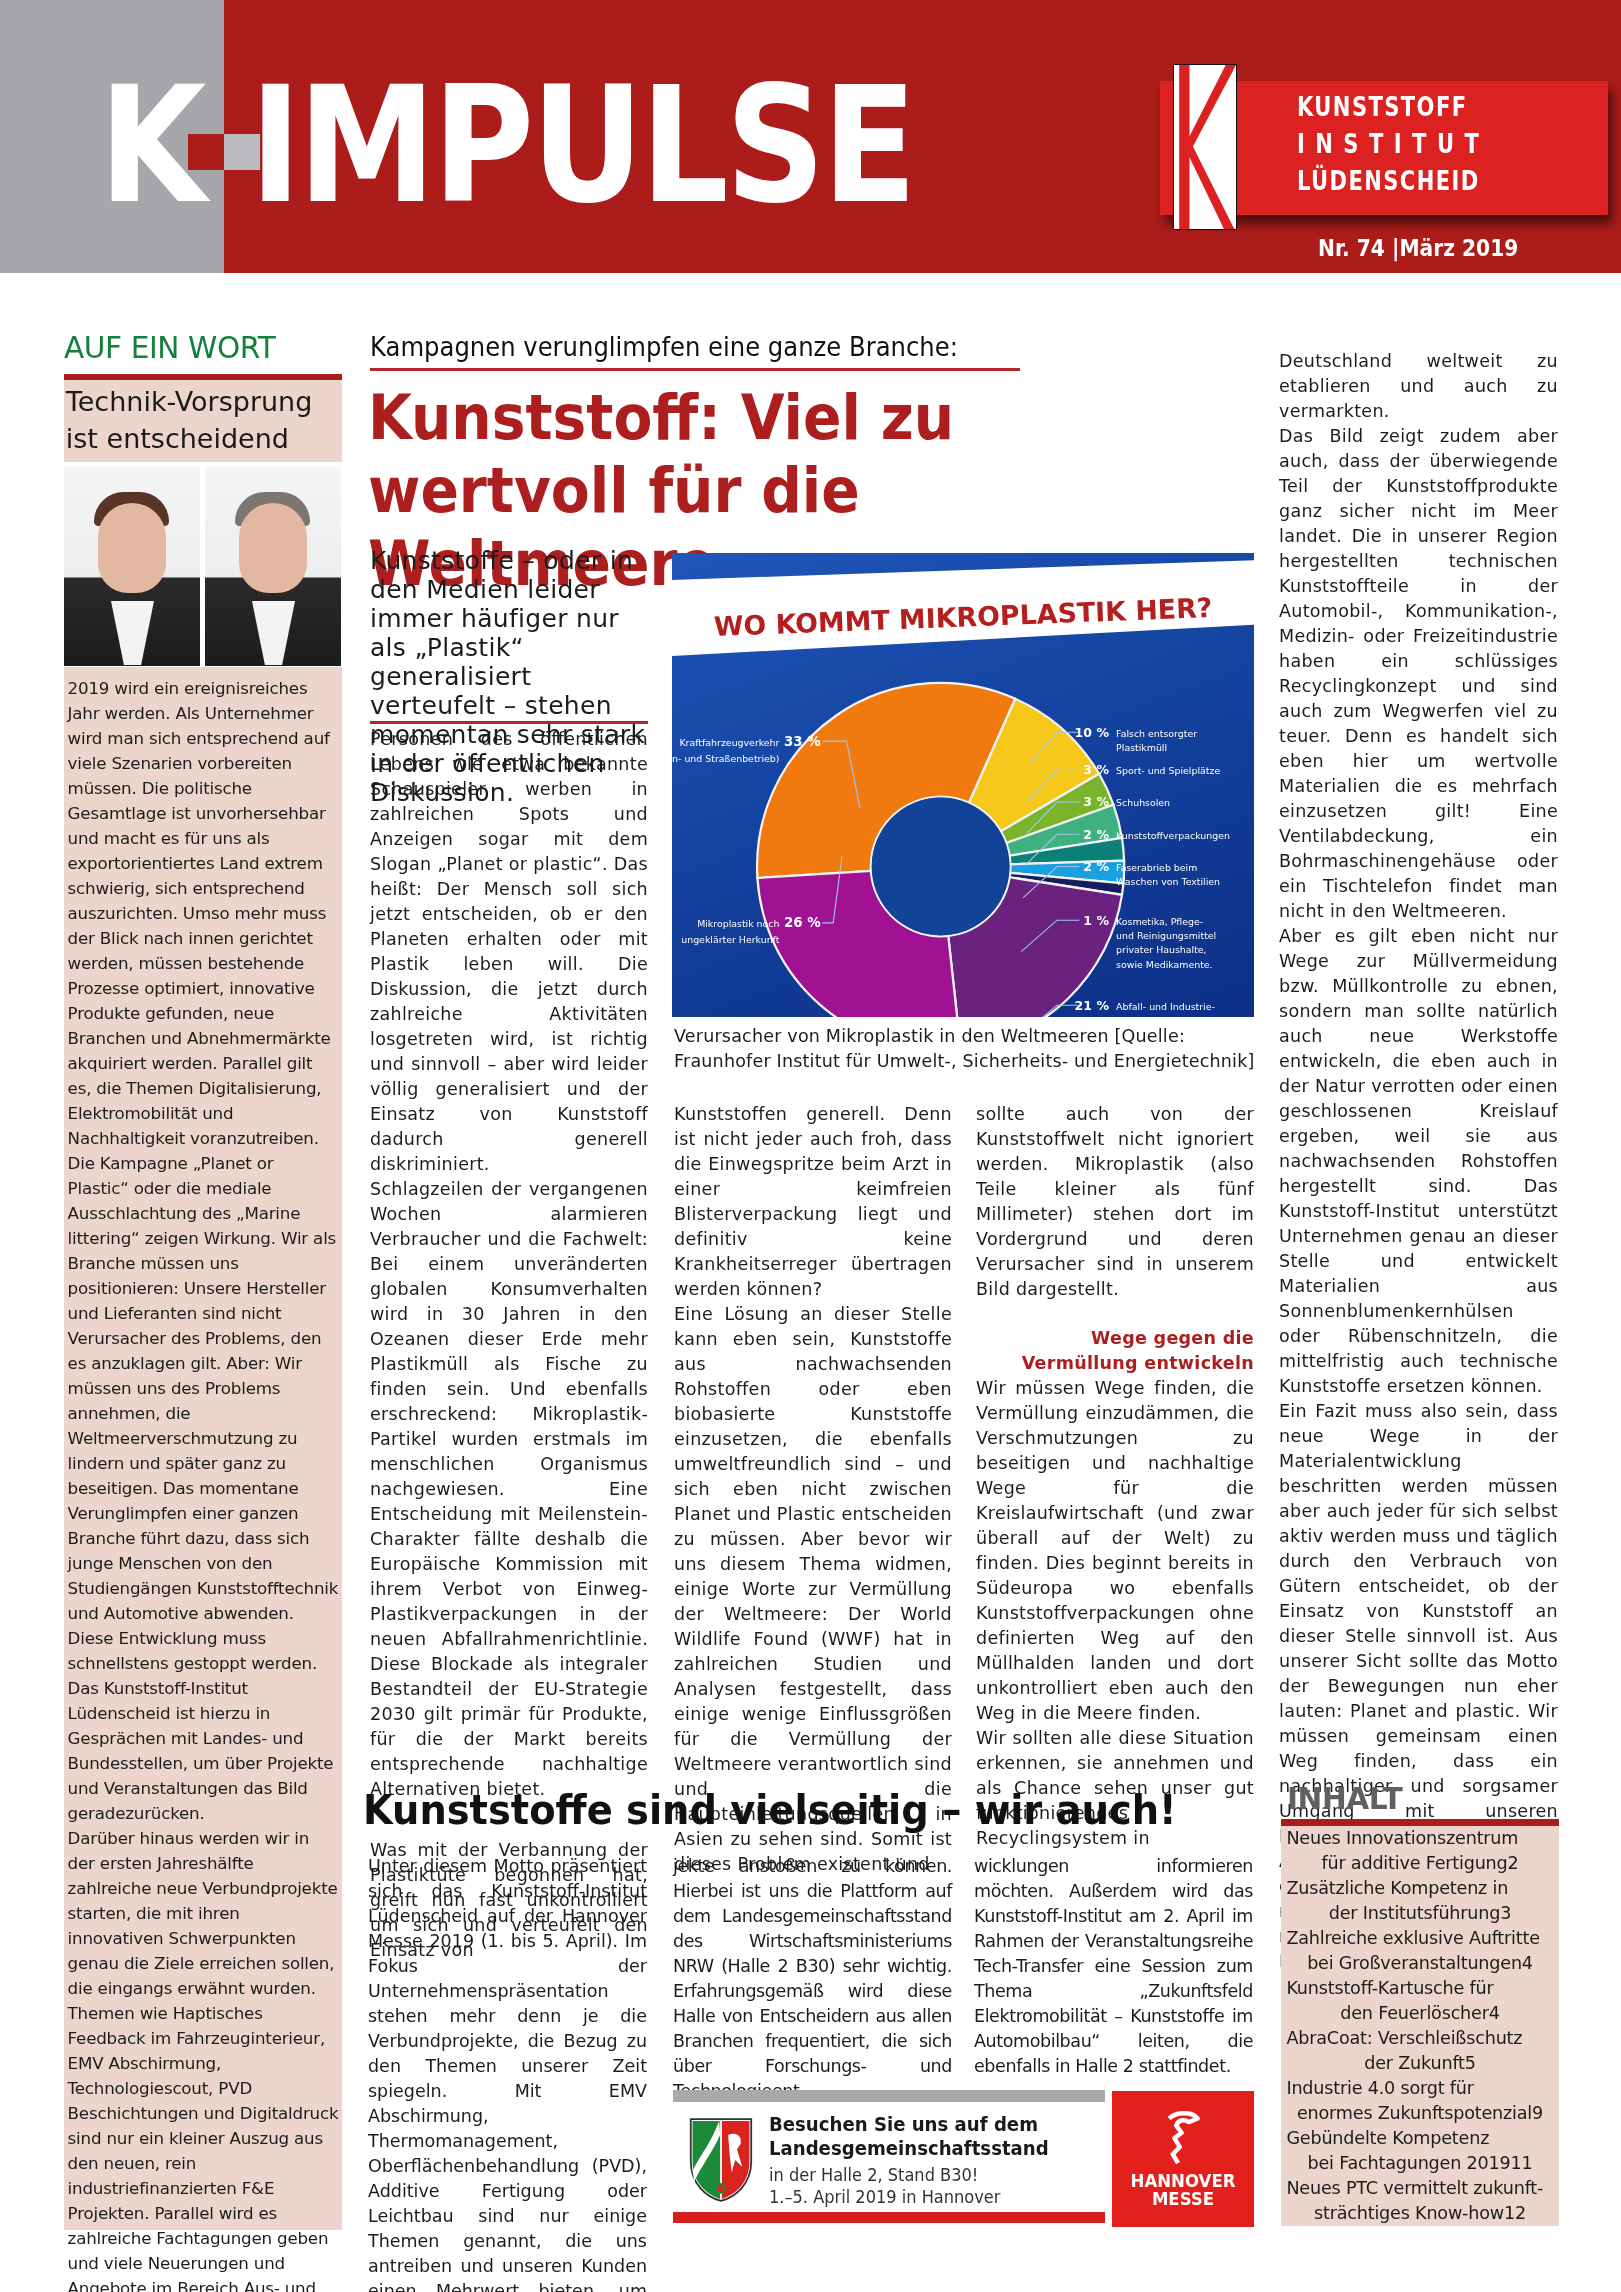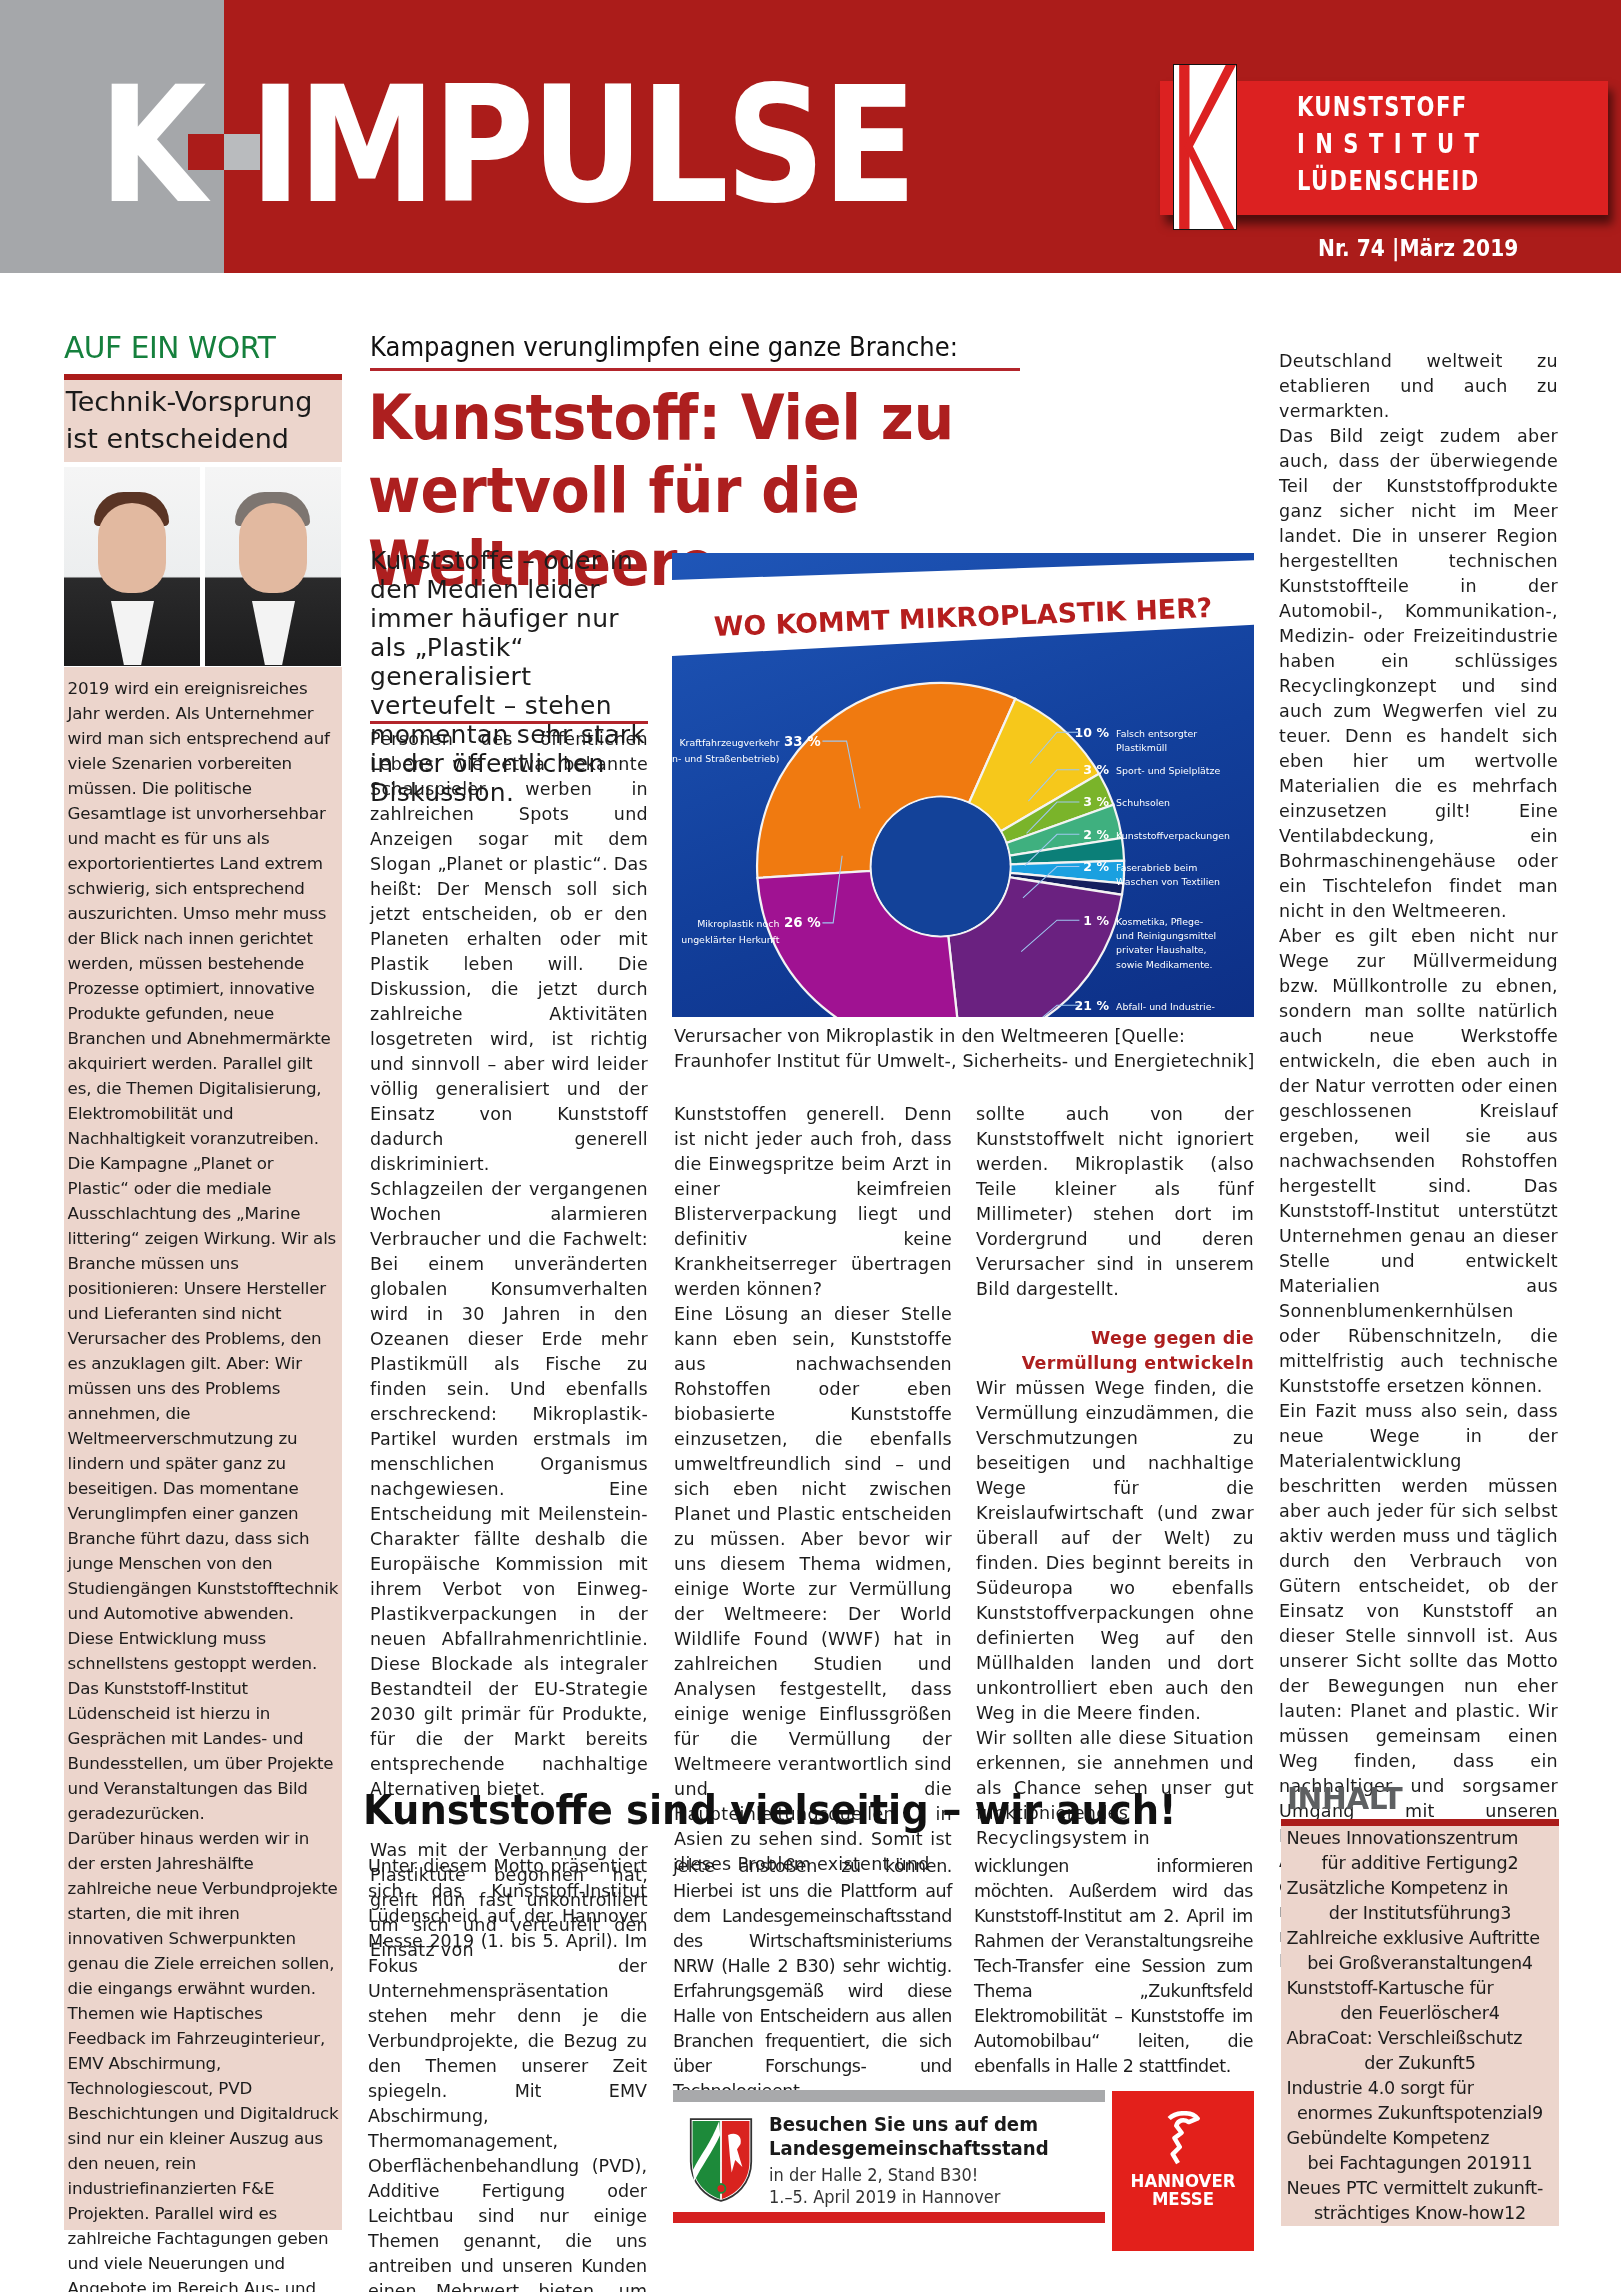--- a/index.html
+++ b/index.html
@@ -53,21 +53,21 @@
 #d1{left:368px;top:1854px;width:279px}
 #d2{left:673px;top:1854px;width:279px;letter-spacing:-0.4px}
 #d3{left:974px;top:1854px;width:279px;letter-spacing:-0.4px}
 
 #ad{left:673px;top:2090px;width:432px;height:134px;background:#fff}
 #ad-grey{left:0;top:0;width:432px;height:11.6px;background:#a8a9ab}
 #ad-red{left:0;top:122px;width:432px;height:10.7px;background:#d52020}
 #ad-shield{left:16px;top:27px;width:64px;height:86px}
 #ad-t1{left:96px;top:23px;font-weight:bold;font-size:19.7px;color:#1a1a1a;white-space:nowrap;transform:scaleX(.92);transform-origin:left top;line-height:24px}
 #ad-t2{left:96px;top:74px;font-size:18px;color:#333;white-space:nowrap;transform:scaleX(.9);transform-origin:left top;line-height:22.4px}
-#hm{left:1112px;top:2091px;width:142px;height:160px;background:#e3201b;color:#fff;font-weight:bold;text-align:center}
+#hm{left:1112px;top:2091px;width:142px;height:136px;background:#e3201b;color:#fff;font-weight:bold;text-align:center}
 #hm-text{position:absolute;left:0;top:81px;width:100%;font-size:18px;line-height:18px;transform:scaleX(.92)}
 
 #toc-h{left:1287px;top:1782px;font-weight:bold;font-size:29.6px;color:#5e6062;letter-spacing:-0.4px}
 #toc-bar{left:1281px;top:1819px;width:278px;height:7.2px;background:#ab1c1a}
 #toc{left:1281px;top:1826px;width:278px;height:400px;background:#ecd5cc;padding:0 5.4px}
 .toc-item{font-size:17.6px;line-height:25px;color:#1c1c1c;letter-spacing:-0.2px}
 .toc-row{display:flex;justify-content:center}
 </style>
 </head>
 <body>

